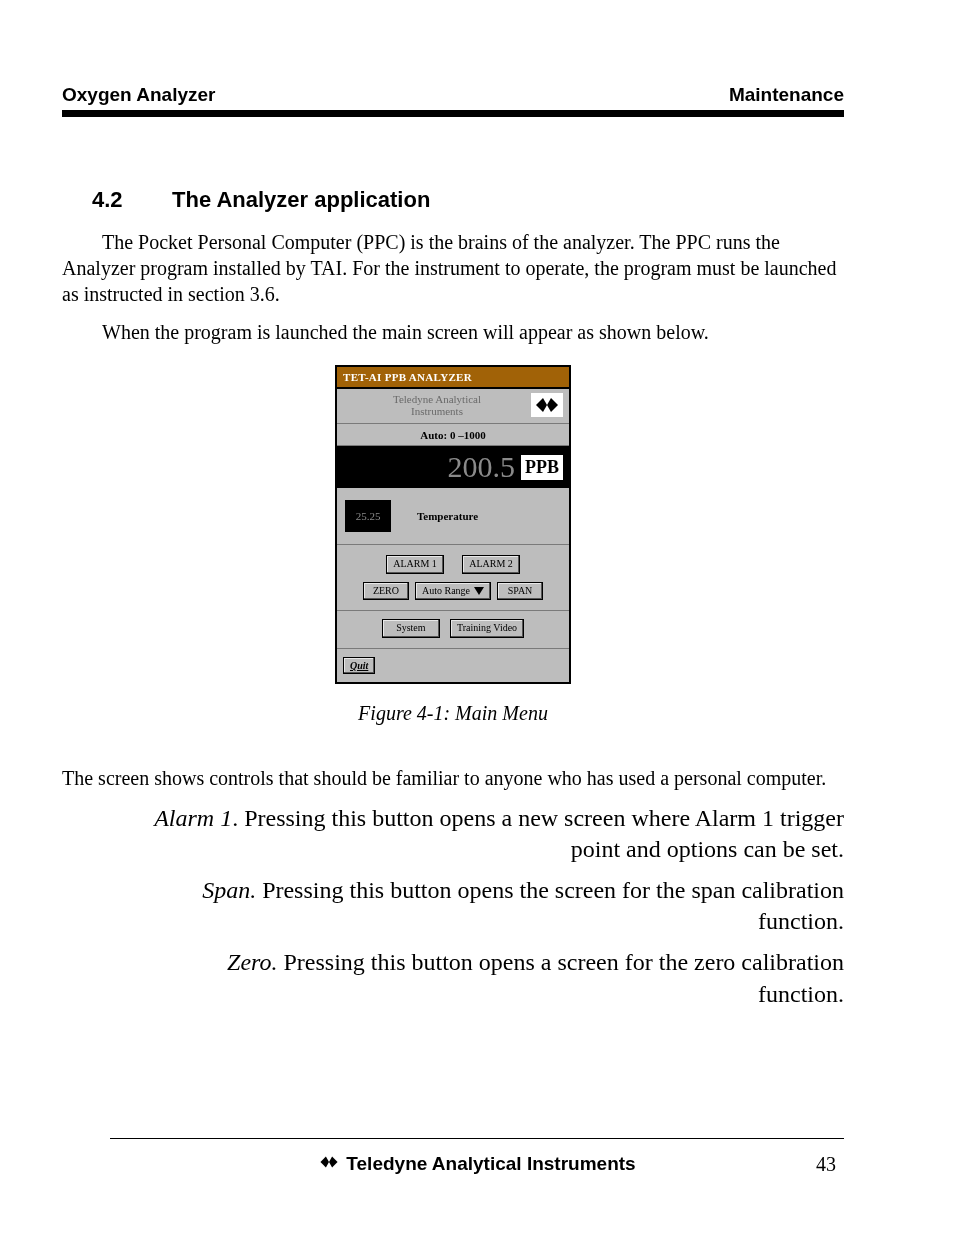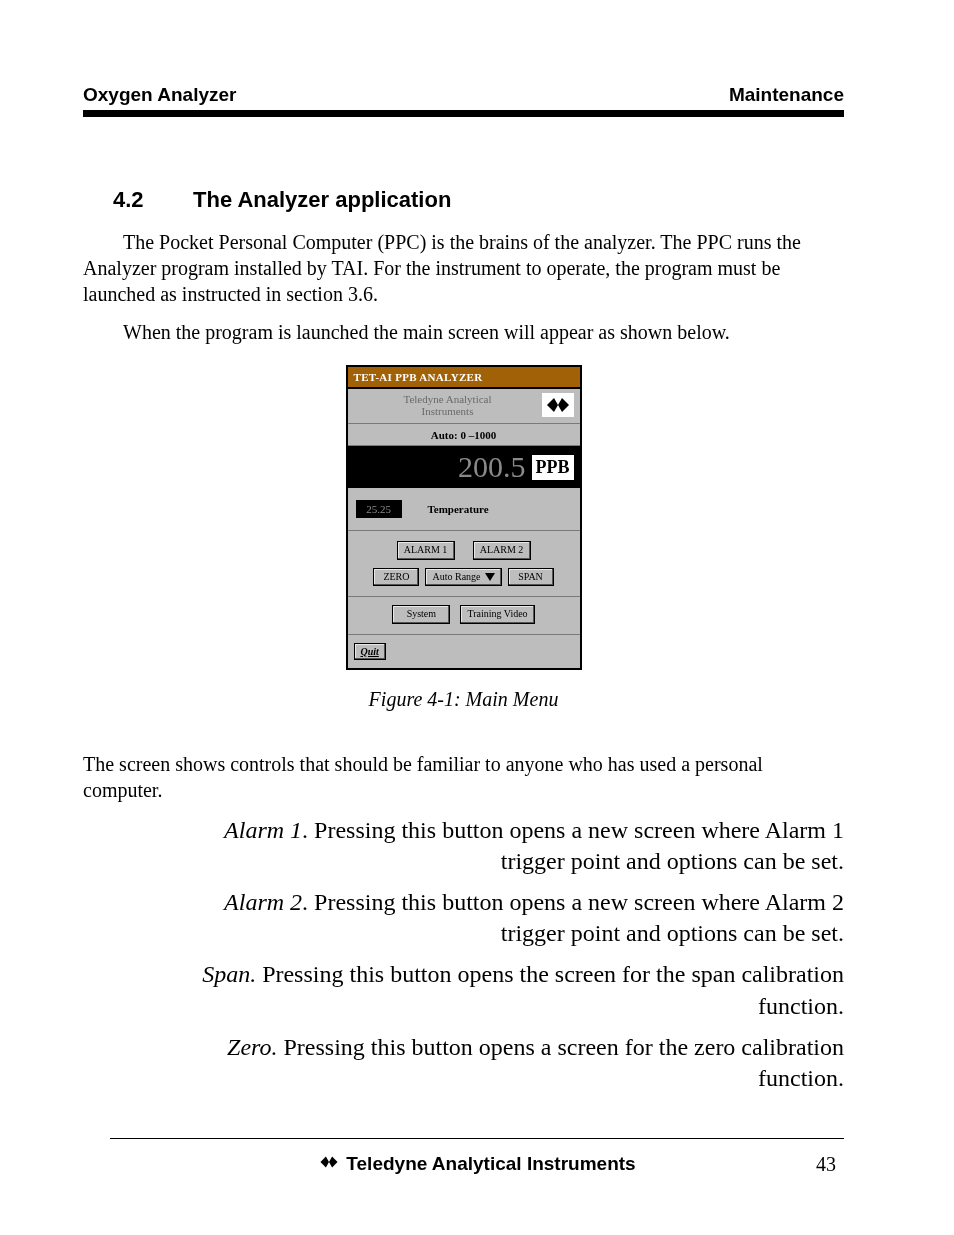--- a/index.html
+++ b/index.html
@@ -6,21 +6,21 @@
     margin: 0;
     padding: 0;
     background: #fff;
     font-family: "Times New Roman", Times, serif;
     color: #000;
     width: 954px;
     height: 1235px;
     position: relative;
   }
   .page {
-    padding: 84px 110px 60px 83px;
+    padding: 84px 110px 60px 62px;
     box-sizing: border-box;
     height: 100%;
     position: relative;
   }
   .header-row {
     display: flex;
     justify-content: space-between;
     font-family: Arial, Helvetica, sans-serif;
     font-weight: bold;
     font-size: 19px;
@@ -152,21 +152,21 @@
     padding: 2px 4px;
     font-family: "Times New Roman", serif;
   }
   .temp-row {
     display: flex;
     align-items: center;
     padding: 12px 8px;
     border-bottom: 1px solid #7a7a7a;
   }
   .temp-box {
-    width: 46px; height: 18px;
+    width: 46px; height: 32px;
     background: #000; color: #8a8a8a;
     font-size: 11px;
     display: flex; align-items: center; justify-content: center;
   }
   .temp-label { font-weight: bold; font-size: 11px; margin-left: 26px; }
   .btn-row {
     display: flex;
     gap: 18px;
     justify-content: center;
     padding: 10px 8px 6px 8px;
@@ -284,21 +284,20 @@
       </div>
     </div>
   </div>
 
   <div class="figure-caption">Figure 4-1: Main Menu</div>
 
   <p class="body-text">The screen shows controls that should be familiar to anyone who has used a personal computer.</p>
 
   <div class="desc-block">
     <div class="desc-item"><span class="term">Alarm 1</span><span>. Pressing this button opens a new screen where Alarm 1 trigger point and options can be set.</span></div>
-    <div class="desc-item"><span class="term">Alarm 2</span><span>. Pressing this button opens a new screen where Alarm 2 trigger point and options can be set.</span></div>
     <div class="desc-item"><span class="term">Span.</span><span> Pressing this button opens the screen for the span calibration function.</span></div>
     <div class="desc-item"><span class="term">Zero.</span><span> Pressing this button opens a screen for the zero calibration function.</span></div>
   </div>
 
   <div class="footer">
     <div class="footer-line"></div>
     <div class="footer-row">
       <span class="footer-logo">
         <svg width="22" height="14" viewBox="0 0 26 18">
           <path d="M2 9 L9 2 L13 9 L9 16 Z" fill="#000"></path>

